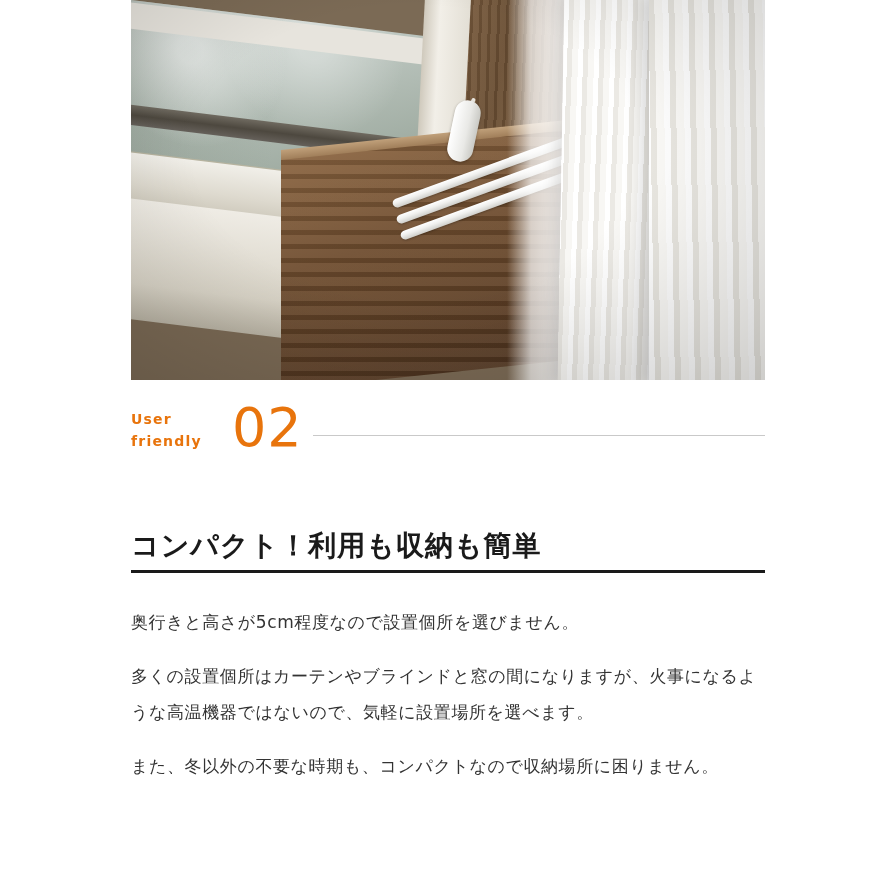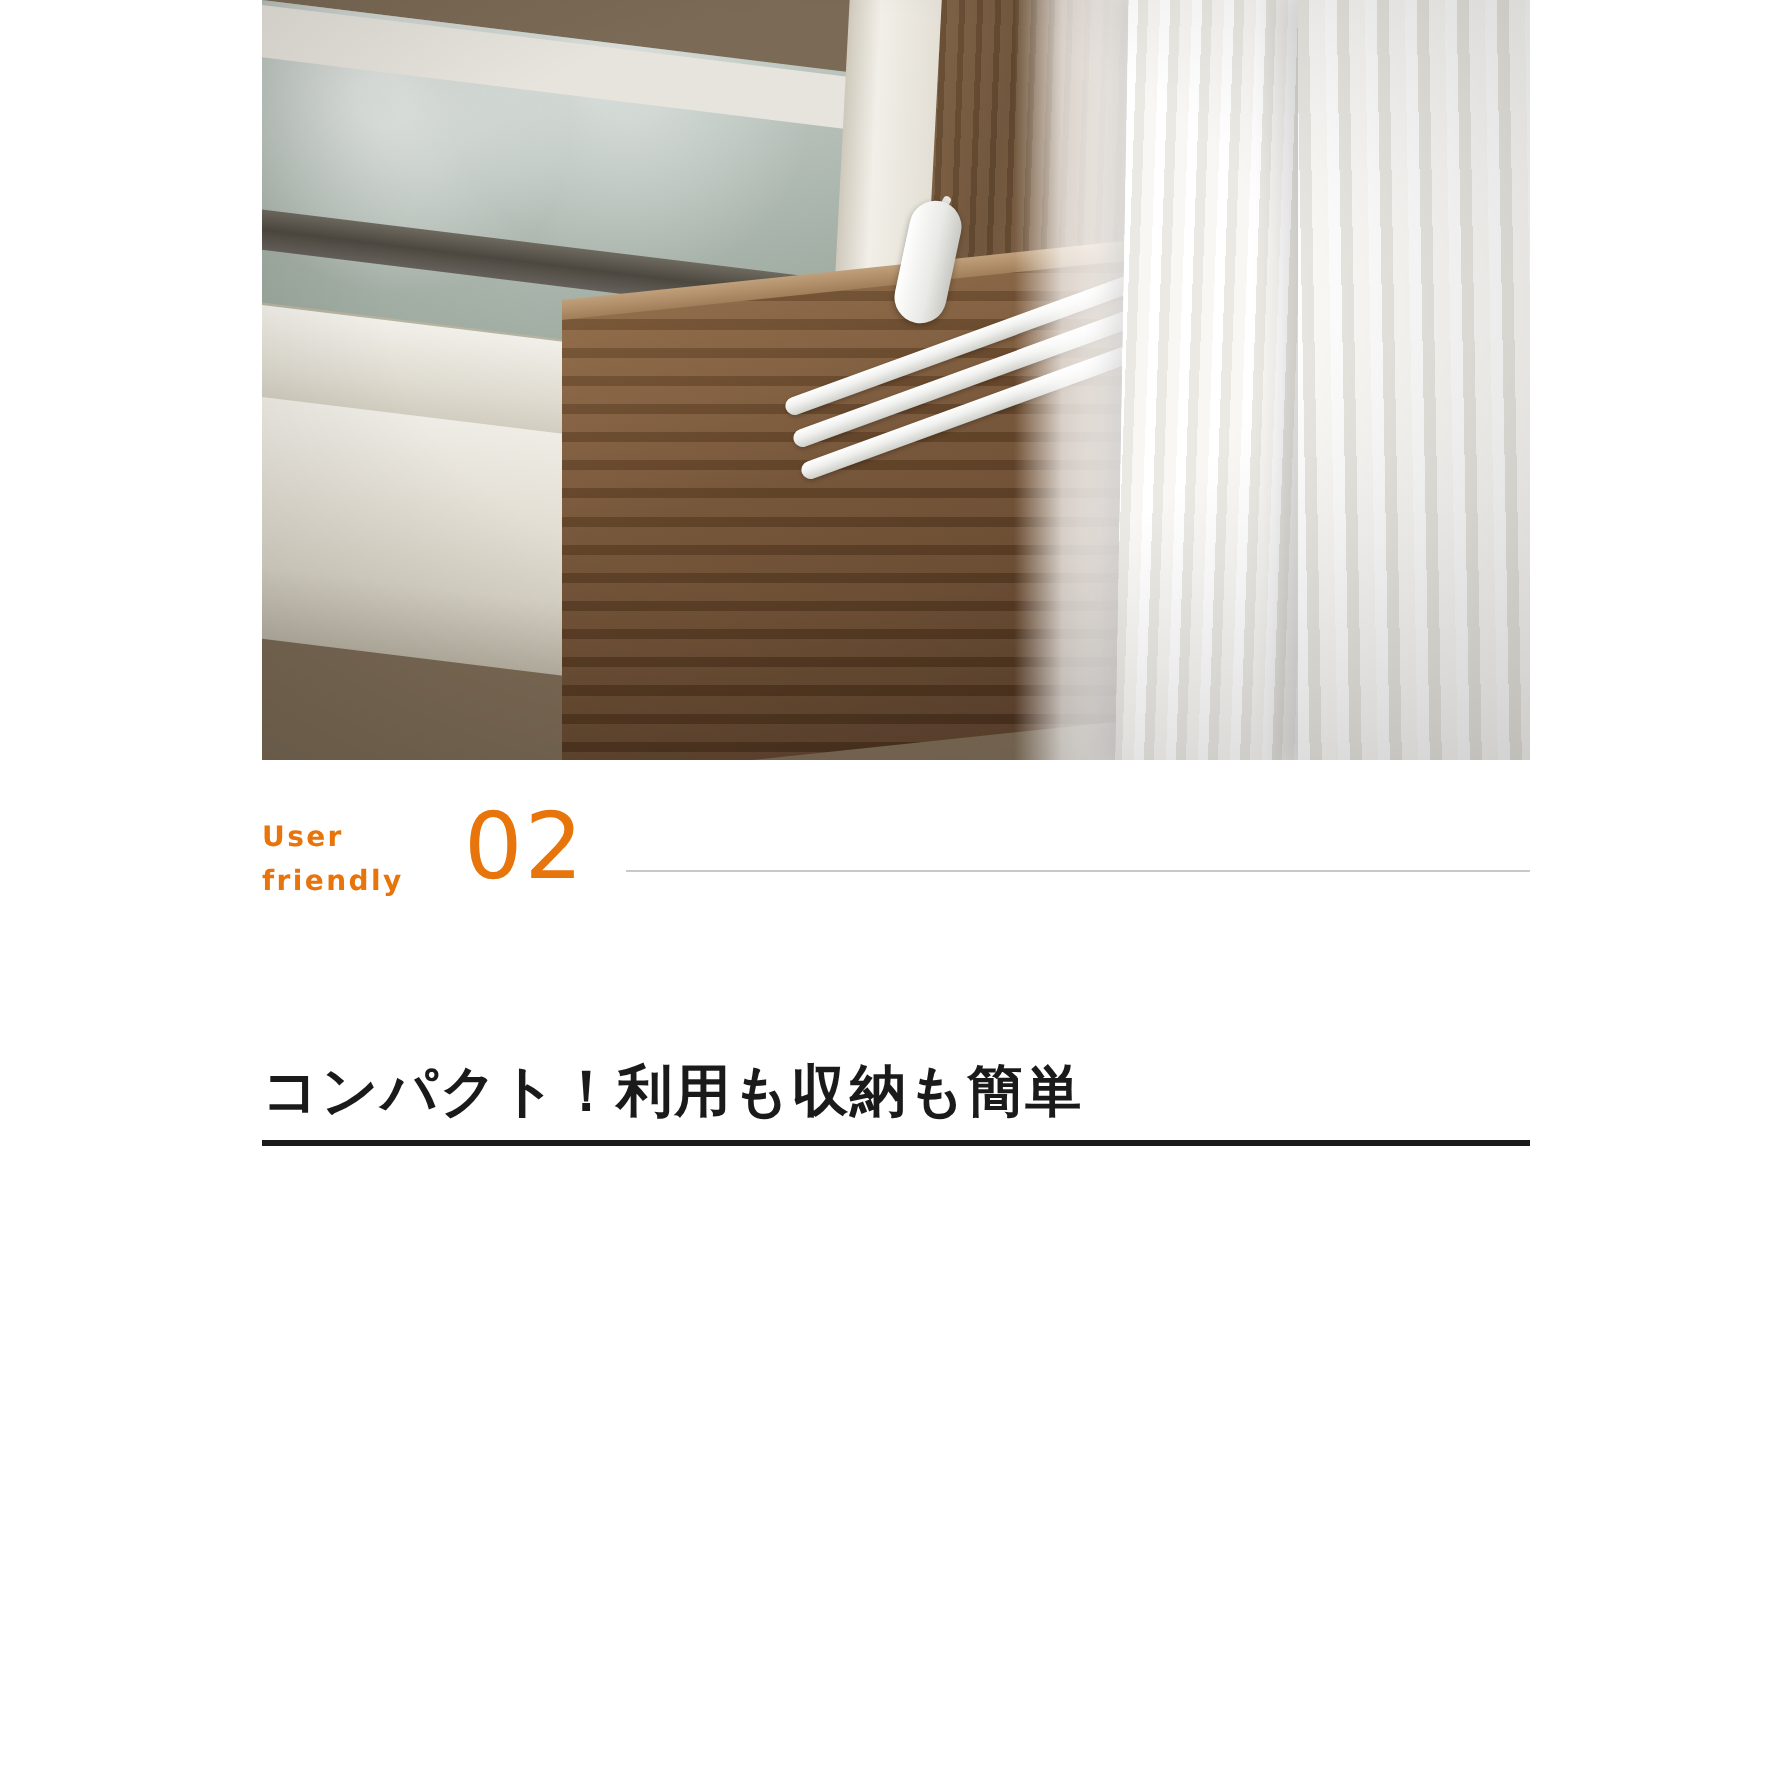--- a/index.html
+++ b/index.html
@@ -217,21 +217,21 @@
     letter-spacing: 1.2px;
     font-weight: 700;
     color: #e8740c;
     white-space: pre-line;
   }
   .label-num {
     position: absolute;
     left: 101px;
     top: -8px;
     font-family: "DejaVu Sans", sans-serif;
-    font-size: 46px;
+    font-size: 54px;
     font-weight: 400;
     letter-spacing: 1px;
     color: #e8740c;
   }
   .label-rule {
     position: absolute;
     left: 182px;
     top: 31px;
     width: 452px;
     height: 1px;
@@ -309,14 +309,19 @@
   <div class="label-row">
     <div class="label-kicker">User
 friendly</div>
     <div class="label-num">02</div>
     <div class="label-rule"></div>
   </div>
 
   <h2 class="heading">コンパクト！利用も収納も簡単</h2>
   <div class="heading-rule"></div>
 
+  <div class="body-copy">
+    <p>奥行きと高さが5cm程度なので設置個所を選びません。</p>
+    <p>多くの設置個所はカーテンやブラインドと窓の間になりますが、火事になるような高温機器ではないので、気軽に設置場所を選べます。</p>
+    <p>また、冬以外の不要な時期も、コンパクトなので収納場所に困りません。</p>
+  </div>
 
 </div>
 
 </body></html>

